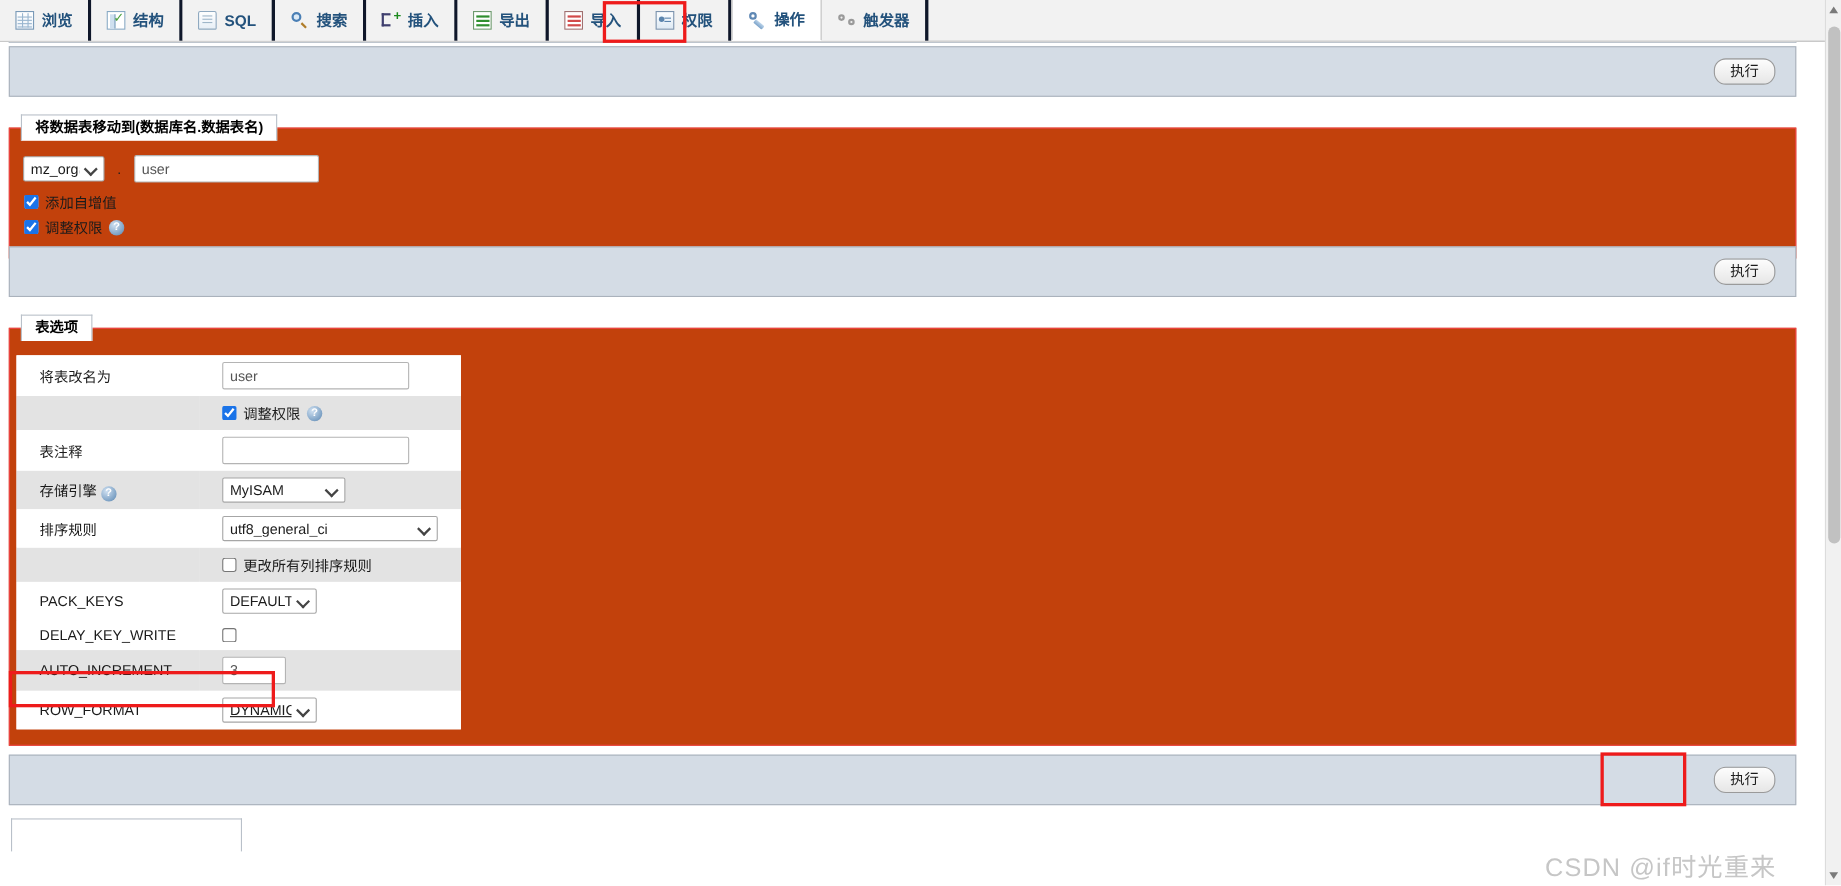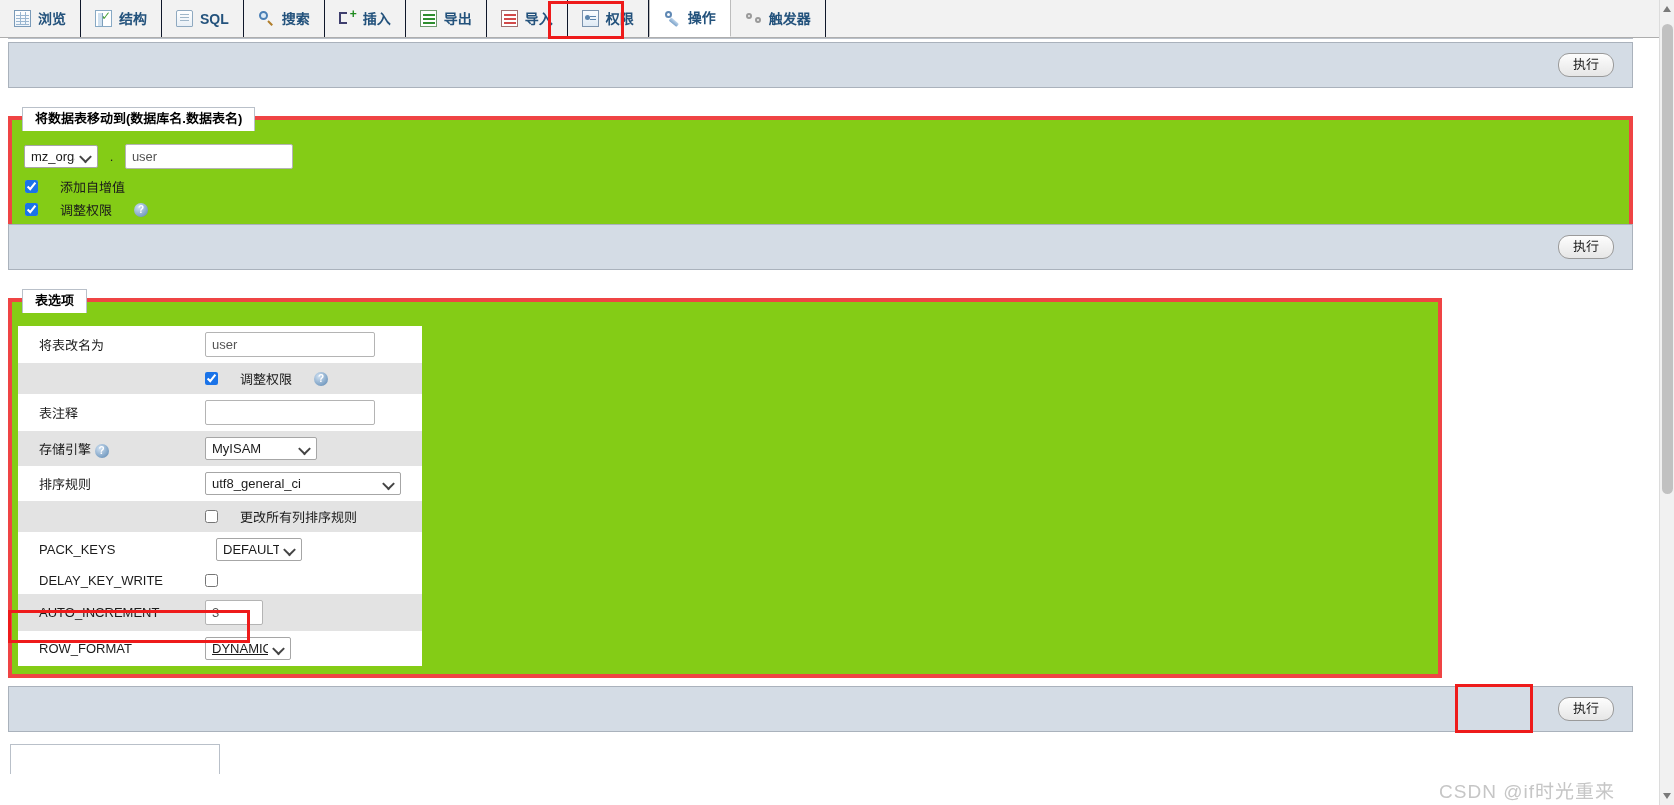--- a/index.html
+++ b/index.html
@@ -31,21 +31,21 @@
     display: flex;
     align-items: stretch;
   }
   .tab {
     display: flex;
     align-items: center;
     gap: 7px;
     padding: 0 14px;
     height: 37px;
     box-sizing: border-box;
-    border-right: 1px solid #0f172a;
+    border-right: 3px solid #0f172a;
     background: #f2f2f2;
     color: #23527c;
     font-size: 14px;
     font-weight: bold;
     cursor: pointer;
     white-space: nowrap;
   }
   .tab.active {
     background: #ffffff;
     border-left: 1px solid #bdbdbd;
@@ -301,22 +301,22 @@
     border: 1px solid #9a9a9a;
     border-radius: 11px;
     cursor: pointer;
     text-align: center;
     line-height: 14px;
   }
 
   
   .fs {
     position: absolute;
-    border: 4px solid #ef4444;
-    background: #84cc16;
+    border: 1px solid #ef4444;
+    background: #c2410c;
     box-sizing: border-box;
   }
   .fs-legend {
     position: absolute;
     top: -13px;
     left: 10px;
     background: #ffffff;
     border: 1px solid #b9c0c9;
     border-bottom: none;
     padding: 4px 12px 5px 12px;
@@ -370,21 +370,21 @@
     width: 13px;
     height: 13px;
     margin: 0;
     vertical-align: -2px;
     cursor: pointer;
     accent-color: #1a73e8;
   }
   .cbline {
     display: flex;
     align-items: center;
-    gap: 22px;
+    gap: 6px;
     font-size: 13px;
     color: #1b1b1b;
   }
   .helpicon {
     display: inline-block;
     width: 14px;
     height: 14px;
     border-radius: 50%;
     background: radial-gradient(circle at 35% 32%, #cfe0f1, #7ba0c4 70%, #51749a);
     color: #ffffff;
@@ -426,21 +426,21 @@
     box-sizing: border-box;
     pointer-events: none;
     z-index: 20;
   }
 
   
   .watermark {
     position: absolute;
     right: 44px;
     bottom: 2px;
-    font-size: 19px;
+    font-size: 23px;
     color: #c6c6c6;
     letter-spacing: 1px;
     white-space: nowrap;
     z-index: 5;
   }
 
   
   .scrollbar {
     position: absolute;
     right: 0;
@@ -569,21 +569,21 @@
       <input class="cbx" type="checkbox" checked="" style="">
       <span>调整权限</span>
       <span class="helpicon">?</span>
     </div>
   </div>
 
   <div class="fsfoot" style="left:8px; top:186px; width:1625px; height:46px; position:absolute;">
     <button class="btn">执行</button>
   </div>
 
-  <div class="fs" style="left:8px; top:260px; width:1434px; height:380px;">
+  <div class="fs" style="left:8px; top:260px; width:1625px; height:380px;">
     <div class="fs-legend">表选项</div>
 
     <table class="opt-table">
       <tbody>
         <tr class="odd">
           <td class="k">将表改名为</td>
           <td class="v">
             <input class="txt" type="text" style="width: 170px;" value="user">
           </td>
         </tr>
@@ -638,21 +638,21 @@
               <input class="cbx" type="checkbox" style="">
               <span>更改所有列排序规则</span>
             </span>
           </td>
         </tr>
 
         <tr class="odd">
           <td class="k">PACK_KEYS</td>
           <td class="v">
             <span class="selwrap">
-              <select class="sel" style="width:86px;margin-left:11px;">
+              <select class="sel" style="width:86px;">
                 <option>DEFAULT</option>
               </select>
             </span>
           </td>
         </tr>
 
 
         <tr class="odd">
           <td class="k">DELAY_KEY_WRITE</td>
           <td class="v">

